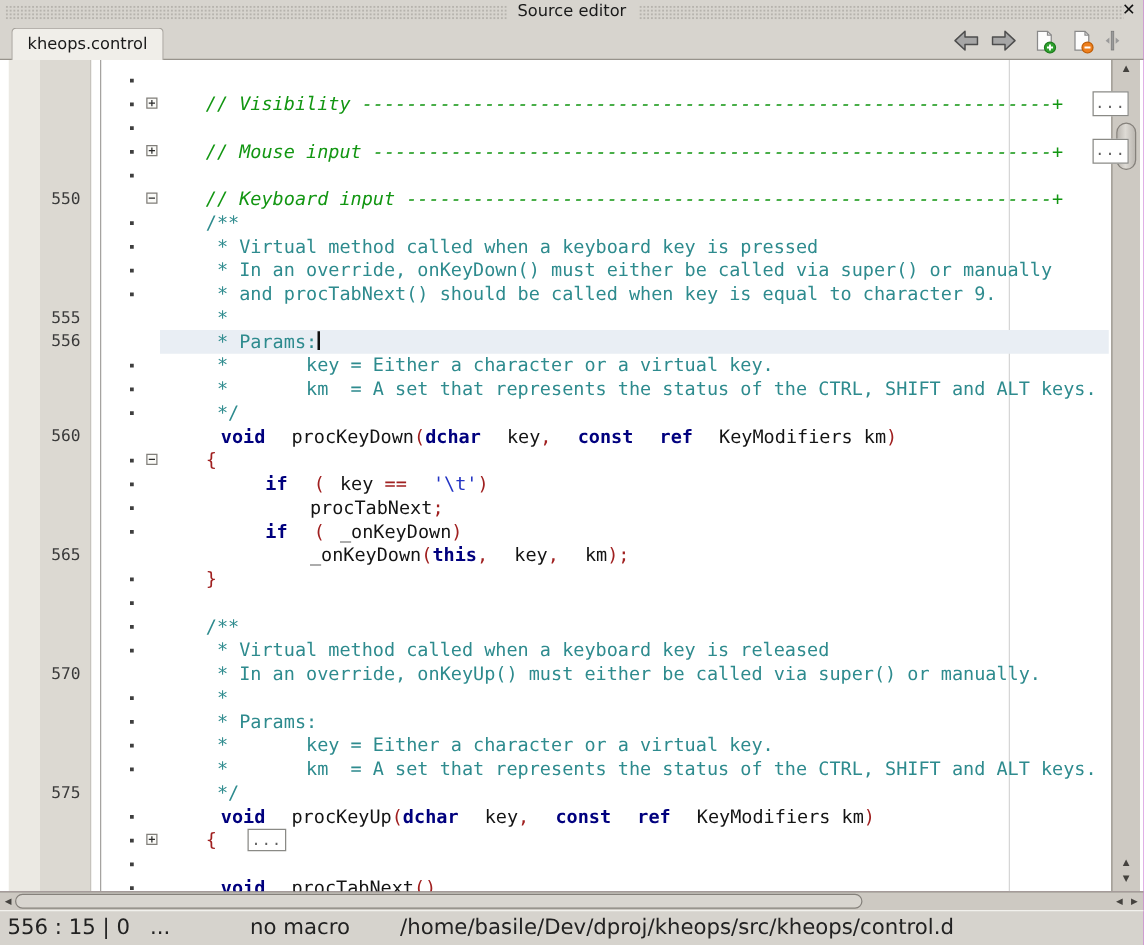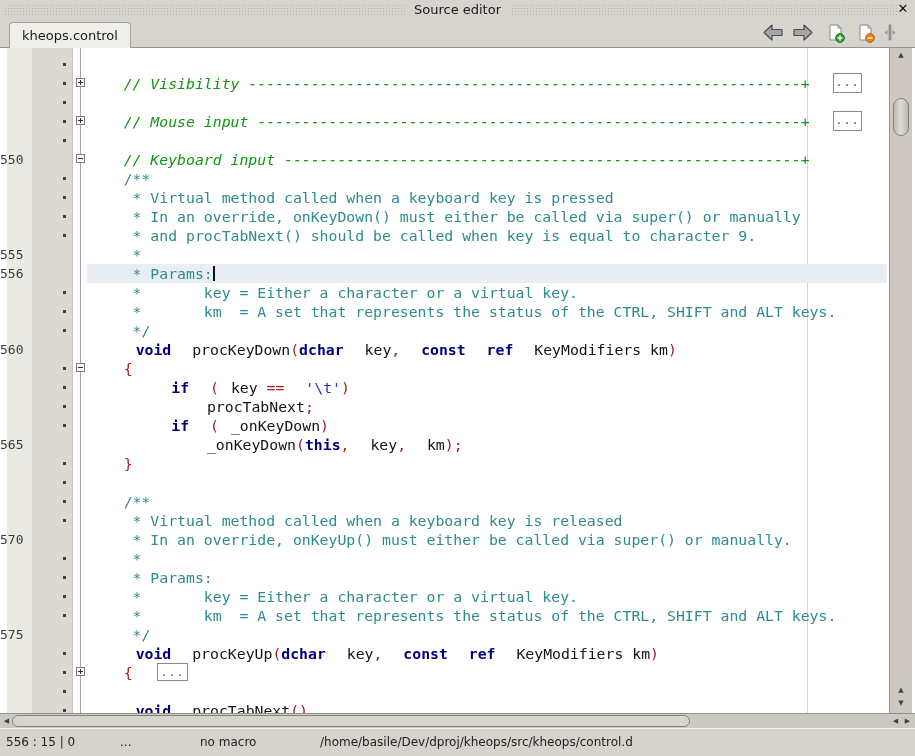--- a/index.html
+++ b/index.html
@@ -21,21 +21,21 @@
      font-size:13px;line-height:25px;}
   .tbtn{position:absolute;top:24px;width:22px;height:20px;text-align:center;cursor:pointer;}
   
   .editor{position:absolute;left:0;top:48px;width:915px;height:665px;background:#fff;overflow:hidden;}
   .gut-mark{position:absolute;left:7px;top:0;bottom:0;width:25px;background:#ebe9e3;}
   .gut-num {position:absolute;left:32px;top:0;bottom:0;width:40px;background:#dcd9d2;}
   .gut-sep {position:absolute;left:72px;top:0;bottom:0;width:1px;background:#c6c3bd;}
   .fold-rail{position:absolute;left:80px;top:0;bottom:0;width:1px;background:#a5a3a0;}
   .margin-line{position:absolute;left:807px;top:0;bottom:0;width:1px;background:#d6d6d6;z-index:1;}
   .rows{position:absolute;left:0;top:7px;right:0;bottom:0;z-index:2;}
-  .row{position:relative;height:19px;}
+  .row{position:relative;height:19px;margin-left:41px;}
   .row.current::before{content:'';position:absolute;left:87px;right:28px;top:0;bottom:0;
       background:#e9eef4;z-index:-1;}
   .lnum{position:absolute;left:0;top:1px;width:68px;text-align:left;
       font:13px/18px "DejaVu Sans Mono",monospace;color:#3a3a3a;}
   .ldot{position:absolute;left:63px;top:8px;width:3px;height:3px;background:#3f3f3f;}
   .fold-box{position:absolute;left:76px;top:4px;width:9px;height:9px;background:#fbfbf8;
       border:1px solid #807e7a;box-sizing:border-box;cursor:pointer;}
   .fold-box::before{content:'';position:absolute;left:1px;top:3px;width:5px;height:1px;background:#2c2c2c;}
   .fold-box.plus::after{content:'';position:absolute;left:3px;top:1px;width:1px;height:5px;background:#2c2c2c;}
   .code{position:absolute;left:88px;top:0;white-space:pre;
@@ -61,21 +61,21 @@
       border:1px solid #85817b;background:linear-gradient(90deg,#bbb7b1,#dedbd5 45%,#bbb7b1);
       box-sizing:border-box;cursor:pointer;}
   .hscroll{position:absolute;left:0;top:713px;width:915px;height:15px;background:#cdc9c2;
       border-top:1px solid #969289;box-sizing:border-box;}
   .hs-arrow{position:absolute;top:0;width:13px;height:14px;text-align:center;
       font-size:7px;line-height:14px;color:#44423e;cursor:pointer;}
   .hs-thumb{position:absolute;left:12px;top:1px;width:678px;height:12px;border-radius:6px;
       border:1px solid #85817b;background:#d8d5cf;box-sizing:border-box;cursor:pointer;}
   
   .statusbar{position:absolute;left:0;top:728px;width:915px;height:28px;background:#d6d3cd;
-      border-top:1px solid #f2f1ed;font-size:12px;line-height:26px;color:#222;}
+      border-top:1px solid #f2f1ed;font-size:17px;line-height:26px;color:#222;}
   .sb{position:absolute;top:0;white-space:nowrap;}
 </style>
 </head>
 <body>
 
 <div class="window">
 
   <div class="titlebar">
     <div class="tex"></div>
     <span class="title">Source editor</span>

